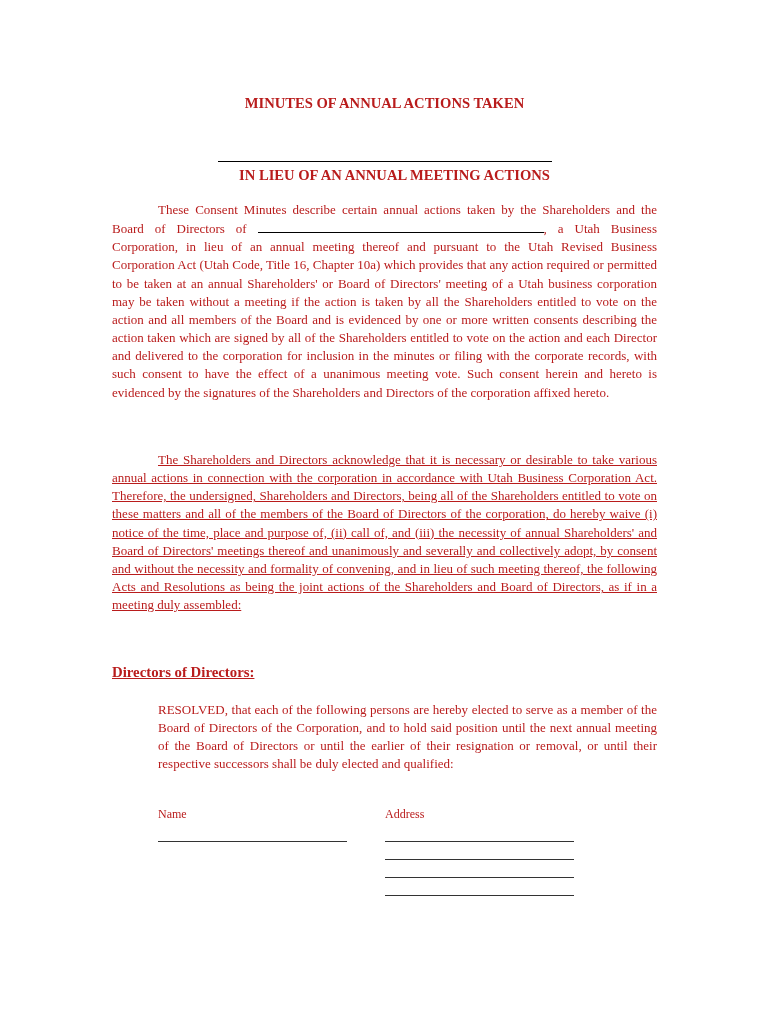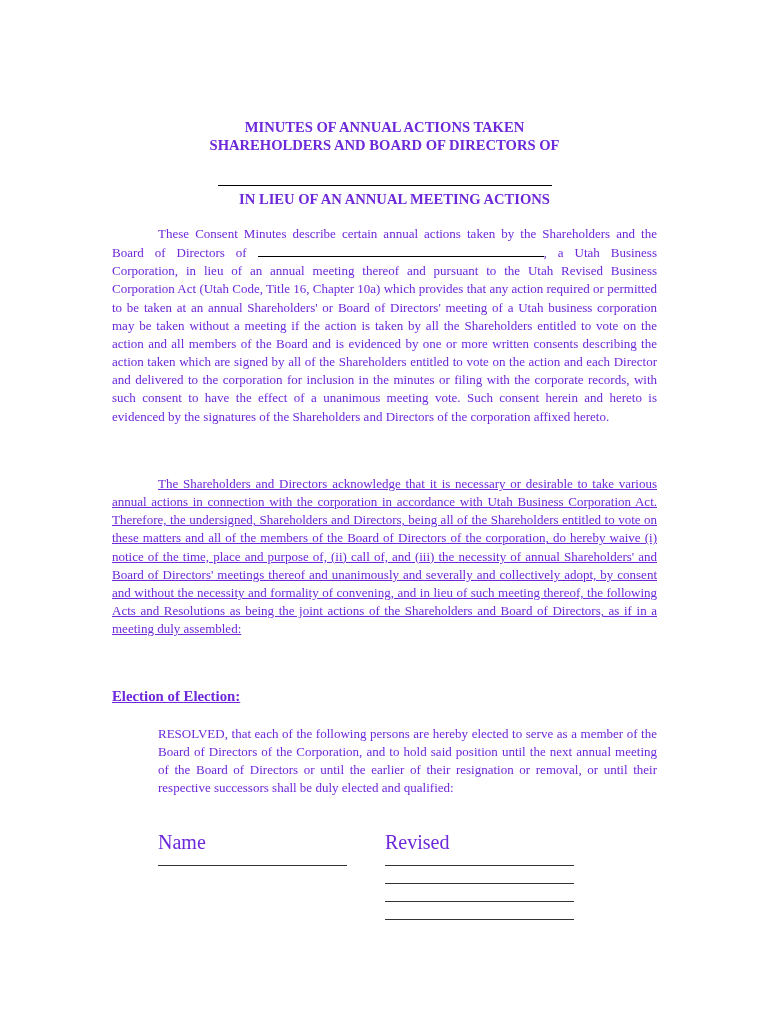--- a/index.html
+++ b/index.html
@@ -1,20 +1,20 @@
 <!DOCTYPE html>
 <html><head>
 <meta charset="utf-8">
 <style>
   html, body { margin: 0; padding: 0; background: #ffffff; }
   body { width: 770px; height: 1024px; position: relative; overflow: hidden; }
   .page {
     position: absolute; left: 0; top: 0; width: 770px; height: 747px;
     font-family: "Liberation Serif", "DejaVu Serif", serif;
-    color: #6d28d9; font-size: 15px; margin-top: 24px;
+    color: #b91c1c; font-size: 15px;
   }
   .title {
     position: absolute; left: 112px; width: 545px; text-align: center;
     font-weight: bold; font-size: 14.6px; line-height: 18px;
   }
   .t1 { top: 94px; }
   .title-rule {
     position: absolute; left: 218px; width: 334px; top: 161px;
     border-top: 1px solid #000;
   }
@@ -29,45 +29,44 @@
     display: inline-block; width: 286px; border-bottom: 1.5px solid #000;
     height: 13px; vertical-align: baseline;
   }
   .p1 { top: 201px; }
   .p2 { top: 451px; text-decoration: underline; }
   .heading {
     position: absolute; left: 112px; top: 664px; font-weight: bold;
     text-decoration: underline; font-size: 14.8px;
   }
   .p3 { top: 701px; left: 158px; width: 499px; }
-  .label { position: absolute; font-size: 20px; }
+  .label { position: absolute; font-size: 12px; }
   .lbl-name { left: 158px; top: 807px; }
   .lbl-address { left: 385px; top: 807px; }
   .line { position: absolute; border-top: 1px solid #333; height: 0; }
 </style>
 </head>
 <body>
 
 <div class="page">
   <div class="title t1">
     <div>MINUTES OF ANNUAL ACTIONS TAKEN</div>
-    <div>SHAREHOLDERS AND BOARD OF DIRECTORS OF</div>
   </div>
   <div class="title-rule"></div>
   <div class="title t2">IN LIEU OF AN ANNUAL MEETING ACTIONS</div>
 
   <div class="para p1"><span class="indent"></span><span>These Consent Minutes describe certain annual actions taken by the Shareholders and the Board of Directors of </span><span class="blank-inline"></span><span>, a Utah Business Corporation, in lieu of an annual meeting thereof and pursuant to the Utah Revised Business Corporation Act (Utah Code, Title 16, Chapter 10a) which provides that any action required or permitted to be taken at an annual Shareholders' or Board of Directors' meeting of a Utah business corporation may be taken without a meeting if the action is taken by all the Shareholders entitled to vote on the action and all members of the Board and is evidenced by one or more written consents describing the action taken which are signed by all of the Shareholders entitled to vote on the action and each Director and delivered to the corporation for inclusion in the minutes or filing with the corporate records, with such consent to have the effect of a unanimous meeting vote. Such consent herein and hereto is evidenced by the signatures of the Shareholders and Directors of the corporation affixed hereto.</span></div>
 
   <div class="para p2"><span class="indent"></span><span>The Shareholders and Directors acknowledge that it is necessary or desirable to take various annual actions in connection with the corporation in accordance with Utah Business Corporation Act.  Therefore, the undersigned, Shareholders and Directors, being all of the Shareholders entitled to vote on these matters and all of the members of the Board of Directors of the corporation, do hereby waive (i) notice of the time, place and purpose of, (ii) call of, and (iii) the necessity of annual Shareholders' and Board of Directors' meetings thereof and unanimously and severally and collectively adopt, by consent and without the necessity and formality of convening, and in lieu of such meeting thereof, the following Acts and Resolutions as being the joint actions of the Shareholders and Board of Directors, as if in a meeting duly assembled:</span></div>
 
-  <div class="heading">Election of Election:</div>
+  <div class="heading">Directors of Directors:</div>
 
   <div class="para p3">RESOLVED, that each of the following persons are hereby elected to serve as a member of the Board of Directors of the Corporation, and to hold said position until the next annual meeting of the Board of Directors or until the earlier of their resignation or removal, or until their respective successors shall be duly elected and qualified:</div>
 
   <div class="label lbl-name">Name</div>
-  <div class="label lbl-address">Revised</div>
+  <div class="label lbl-address">Address</div>
 
   <div class="line" style="left:158px; top:841px; width:189px;"></div>
   <div class="line" style="left:385px; top:841px; width:189px;"></div>
   <div class="line" style="left:385px; top:859px; width:189px;"></div>
   <div class="line" style="left:385px; top:877px; width:189px;"></div>
   <div class="line" style="left:385px; top:895px; width:189px;"></div>
 </div>
 
 </body></html>

